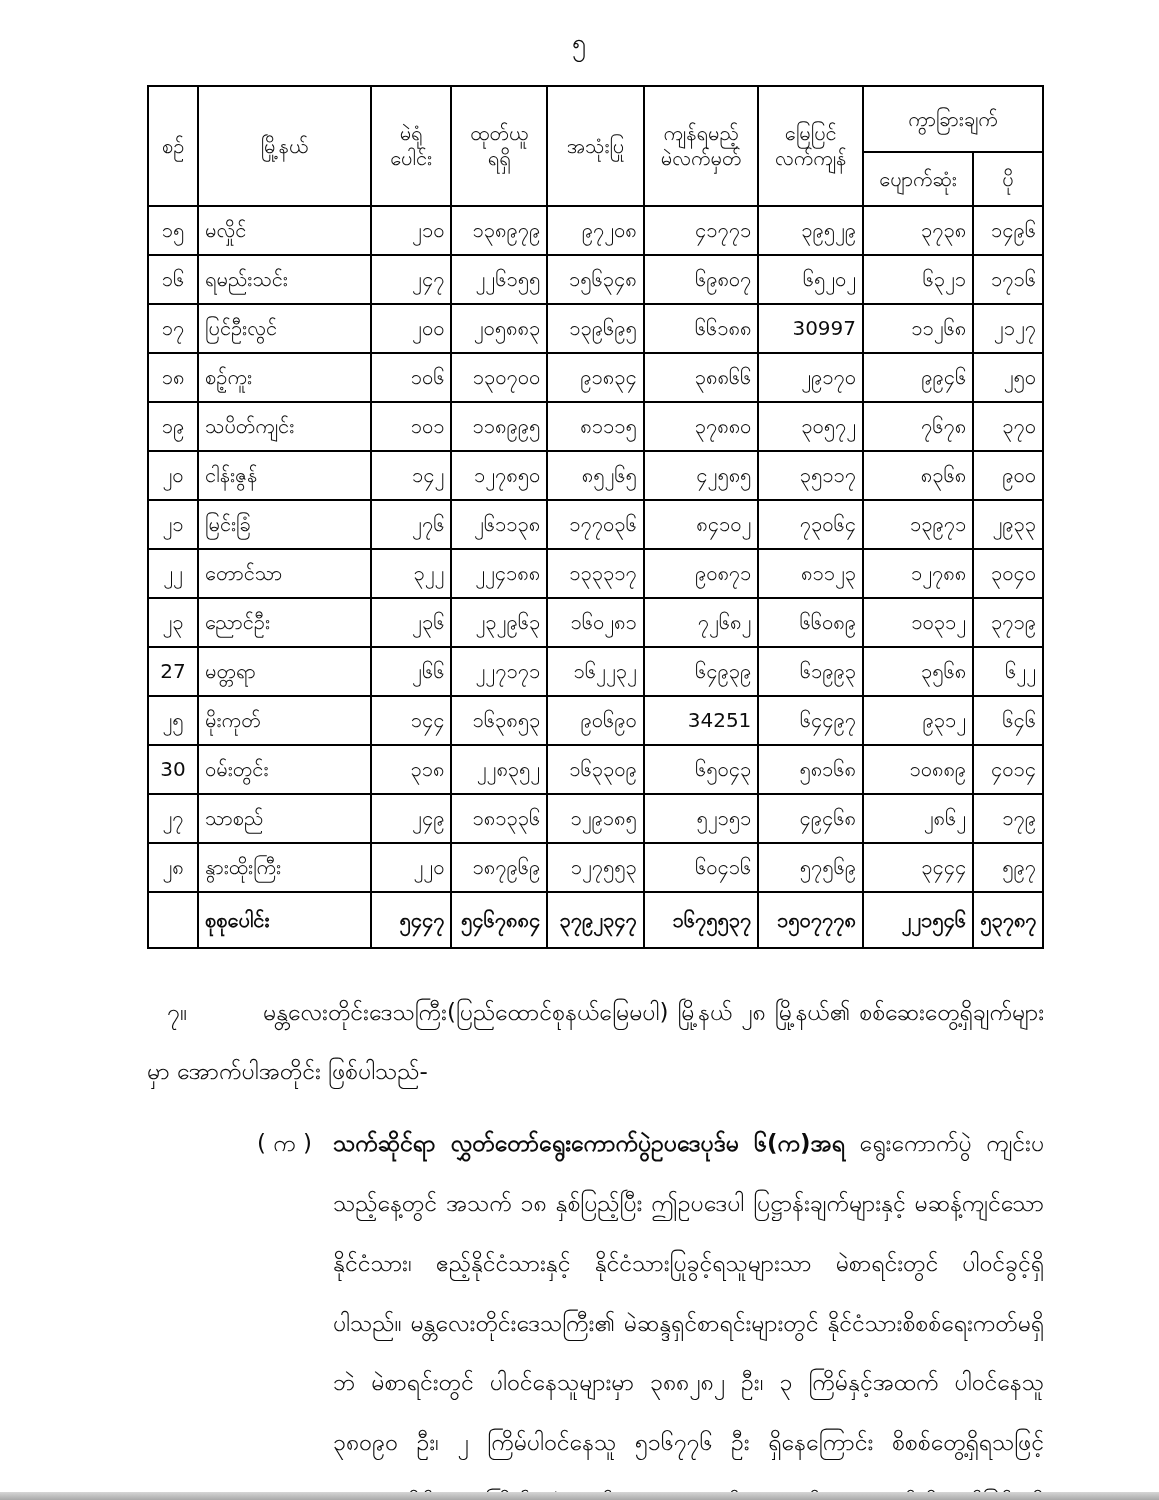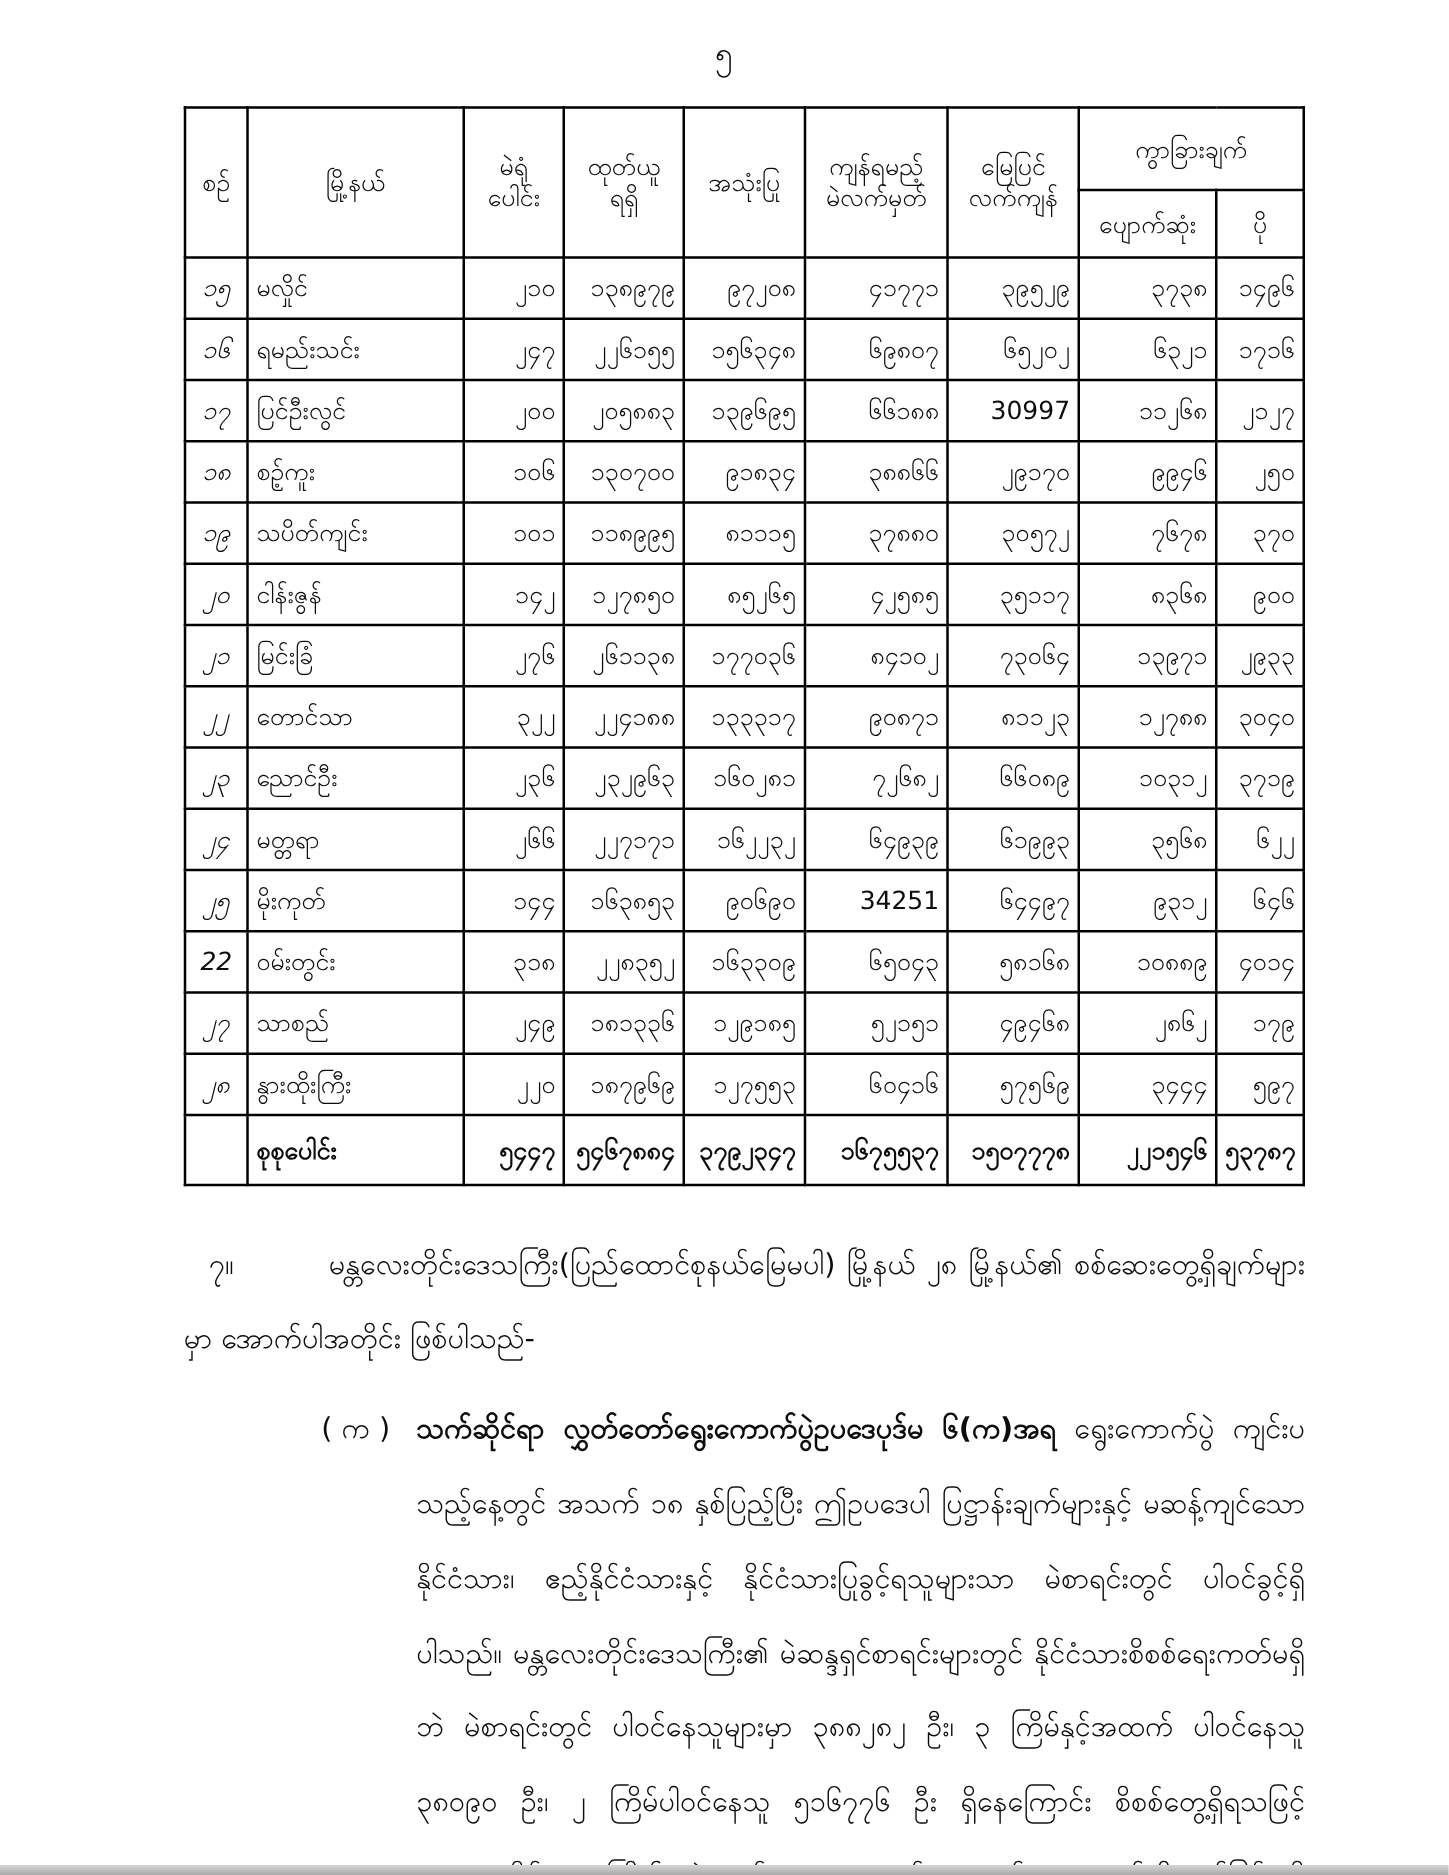--- a/index.html
+++ b/index.html
@@ -22,21 +22,21 @@
     font-size:20px;line-height:1.25;
     padding:4px 6px;vertical-align:middle;
     overflow:hidden;
   }
   table.stats thead th{
     text-align:center;font-weight:normal;white-space:pre-line;
     padding:6px 2px;
   }
   tr.hrow1 th{height:52px;}
   tr.hrow2 th{height:40px;}
-  td.c-no{text-align:center;font-style:italic;}
+  td.c-no{text-align:center;}
   td.c-town{text-align:left;padding-left:8px;margin-left:42px;}
   td.c-num{text-align:right;padding-right:12px;}
   tbody tr.data-row td{height:39px;}
   tr.total-row td{height:46px;font-weight:bold;}
   tr.total-row td.c-town{font-weight:bold;}
   .body-text{margin-top:34px;font-size:23px;}
   .para7{
     text-align:justify;line-height:2.55;
     text-indent:20px;
   }
@@ -199,21 +199,21 @@
             <td class="c-num">၂၃၆</td>
             <td class="c-num">၂၃၂၉၆၃</td>
             <td class="c-num">၁၆၀၂၈၁</td>
             <td class="c-num">၇၂၆၈၂</td>
             <td class="c-num">၆၆၀၈၉</td>
             <td class="c-num">၁၀၃၁၂</td>
             <td class="c-num">၃၇၁၉</td>
           </tr>
 
           <tr class="data-row">
-            <td class="c-no">၂၄</td>
+            <td class="c-no">27</td>
             <td class="c-town">မတ္တရာ</td>
             <td class="c-num">၂၆၆</td>
             <td class="c-num">၂၂၇၁၇၁</td>
             <td class="c-num">၁၆၂၂၃၂</td>
             <td class="c-num">၆၄၉၃၉</td>
             <td class="c-num">၆၁၉၉၃</td>
             <td class="c-num">၃၅၆၈</td>
             <td class="c-num">၆၂၂</td>
           </tr>
 
@@ -223,21 +223,21 @@
             <td class="c-num">၁၄၄</td>
             <td class="c-num">၁၆၃၈၅၃</td>
             <td class="c-num">၉၀၆၉၀</td>
             <td class="c-num">34251</td>
             <td class="c-num">၆၄၄၉၇</td>
             <td class="c-num">၉၃၁၂</td>
             <td class="c-num">၆၄၆</td>
           </tr>
 
           <tr class="data-row">
-            <td class="c-no">22</td>
+            <td class="c-no">30</td>
             <td class="c-town">ဝမ်းတွင်း</td>
             <td class="c-num">၃၁၈</td>
             <td class="c-num">၂၂၈၃၅၂</td>
             <td class="c-num">၁၆၃၃၀၉</td>
             <td class="c-num">၆၅၀၄၃</td>
             <td class="c-num">၅၈၁၆၈</td>
             <td class="c-num">၁၀၈၈၉</td>
             <td class="c-num">၄၀၁၄</td>
           </tr>
 

